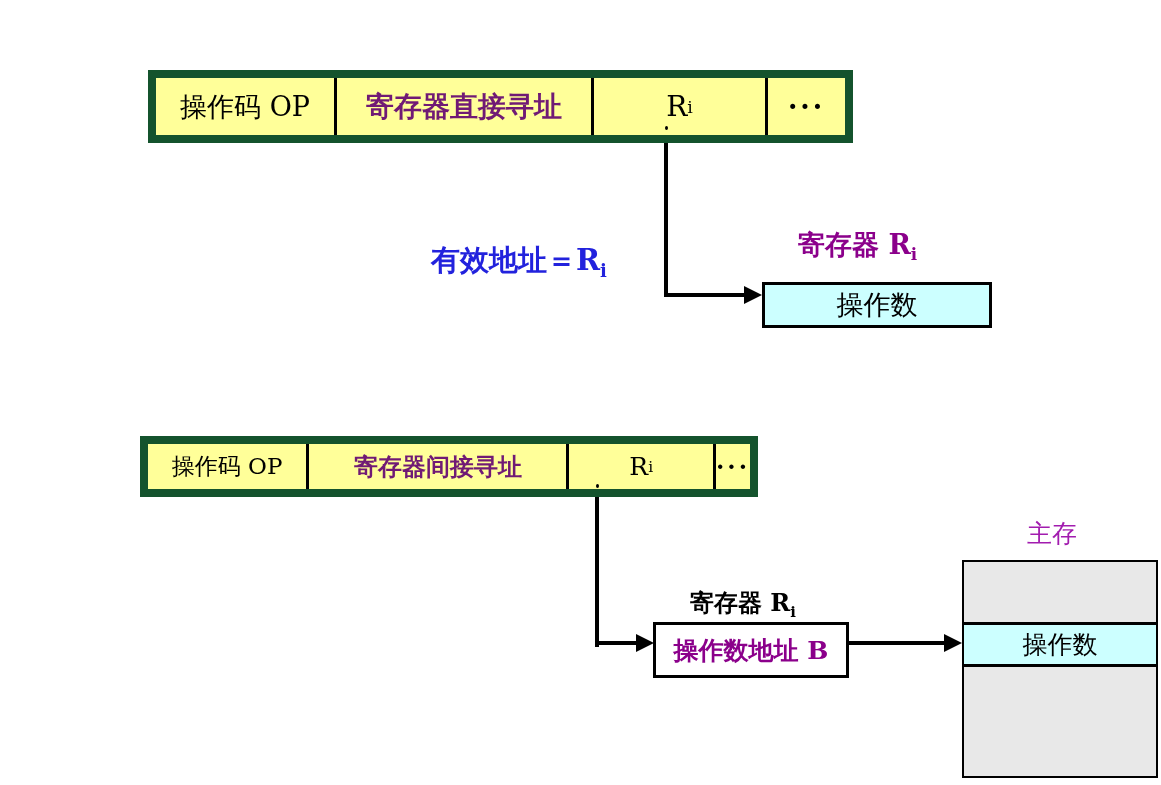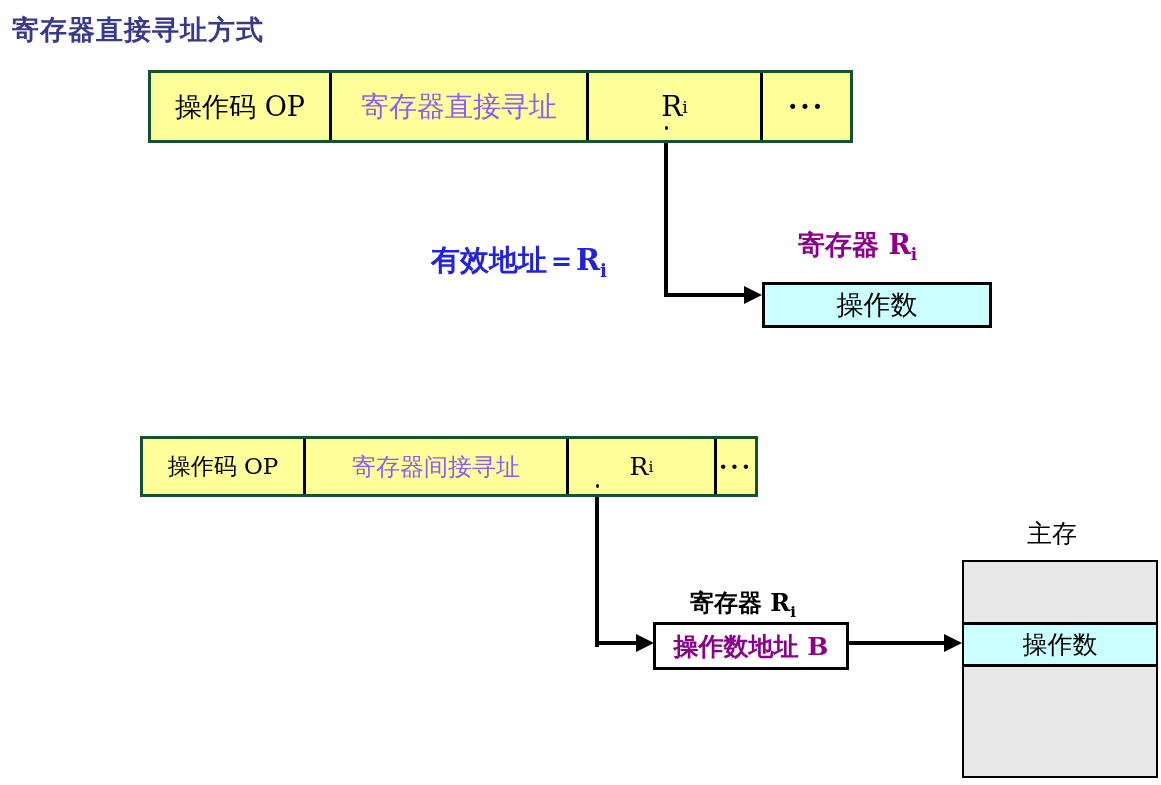--- a/index.html
+++ b/index.html
@@ -16,32 +16,32 @@
     color:#39398C;
     font-size:27px;
     font-weight:bold;
     letter-spacing:1px;
     white-space:nowrap;
   }
   
   .instr{
     display:flex;
     background:#FFFF99;
-    border:3px solid #14532d;
+    border:8px solid #14532d;
     box-sizing:border-box;
   }
   .instr .cell{
     display:flex;align-items:center;justify-content:center;
     box-sizing:border-box;
     white-space:nowrap;
   }
   .instr .cell + .cell{border-left:3px solid #000;}
   .instr-1 .cell{font-size:27px;}
   .instr-2 .cell{font-size:23px;}
-  .mode-text{color:#8b5cf6;font-weight:normal;}
+  .mode-text{color:#701a75;font-weight:bold;}
   .ellipsis{font-weight:bold;letter-spacing:3px;font-size:28px;line-height:0;}
   sub{font-size:62%;line-height:0;}
   
   .line{background:#000;}
   .arrow-right{
     width:0;height:0;
     border-top:9px solid transparent;
     border-bottom:9px solid transparent;
     border-left:18px solid #000;
   }
@@ -73,28 +73,27 @@
   }
   .mem-band{
     position:absolute;left:0;right:0;
     background:#CCFFFF;
     border-top:3px solid #000;
     border-bottom:3px solid #000;
     box-sizing:border-box;
     display:flex;align-items:center;justify-content:center;
     font-size:25px;color:#000;
   }
-  .mem-label{color:#000000;font-size:25px;white-space:nowrap;}
+  .mem-label{color:#a21caf;font-size:25px;white-space:nowrap;}
 </style>
 </head>
 <body>
 
 <div id="canvas">
 
-  <div class="abs sec-title" style="left:12px;top:12px;">寄存器直接寻址方式</div>
 
   <div class="abs instr instr-1" style="left:148px;top:70px;width:705px;height:73px;">
     <div class="cell" style="width:178px;">操作码 OP</div>
     <div class="cell mode-text" style="width:257px;font-size:28px;">寄存器直接寻址</div>
     <div class="cell" style="width:174px;font-size:28px;">
         <span>R</span>
         <sub>i</sub>
       </div>
     <div class="cell ellipsis" style="flex:1;">···</div>
   </div>
@@ -123,21 +122,21 @@
   </div>
 
   <div class="abs dot" style="left:596px;top:484px;"></div>
 
   <div class="abs line" style="left:595px;top:497px;width:4px;height:150px;"></div>
   <div class="abs line" style="left:595px;top:641px;width:44px;height:4px;"></div>
   <div class="abs arrow-right" style="left:636px;top:634px;"></div>
 
   <div class="abs black-label" style="left:690px;top:587px;font-size:24px;"><span>寄存器 R</span><sub>i</sub></div>
 
-  <div class="abs addr-box purple-label" style="left:653px;top:622px;width:196px;height:48px;">操作数地址 B</div>
+  <div class="abs addr-box purple-label" style="left:653px;top:622px;width:196px;height:56px;">操作数地址 B</div>
 
   <div class="abs line" style="left:849px;top:641px;width:97px;height:4px;"></div>
   <div class="abs arrow-right" style="left:944px;top:634px;"></div>
 
 
   <div class="abs mem-label" style="left:1027px;top:517px;">主存</div>
 
   <div class="abs memory" style="left:962px;top:560px;width:196px;height:218px;">
     <div class="mem-band" style="top:60px;height:45px;">操作数</div>
   </div>

